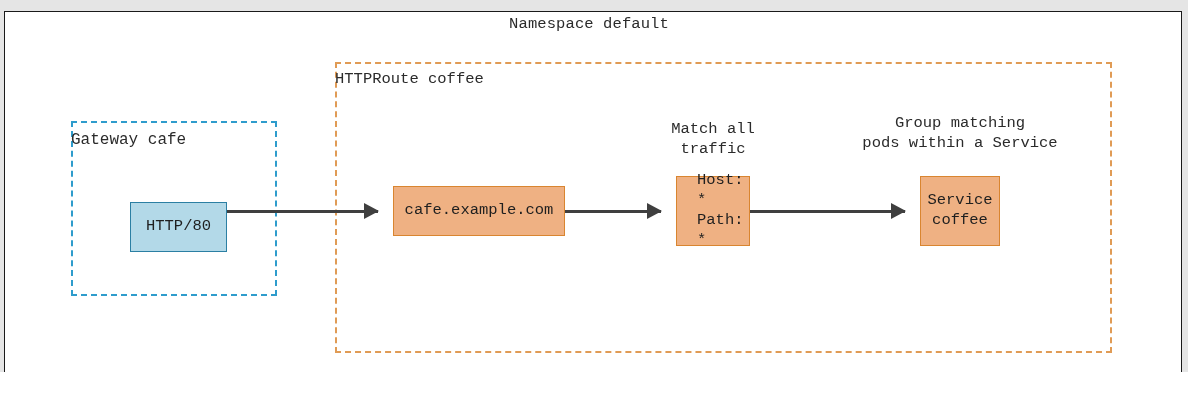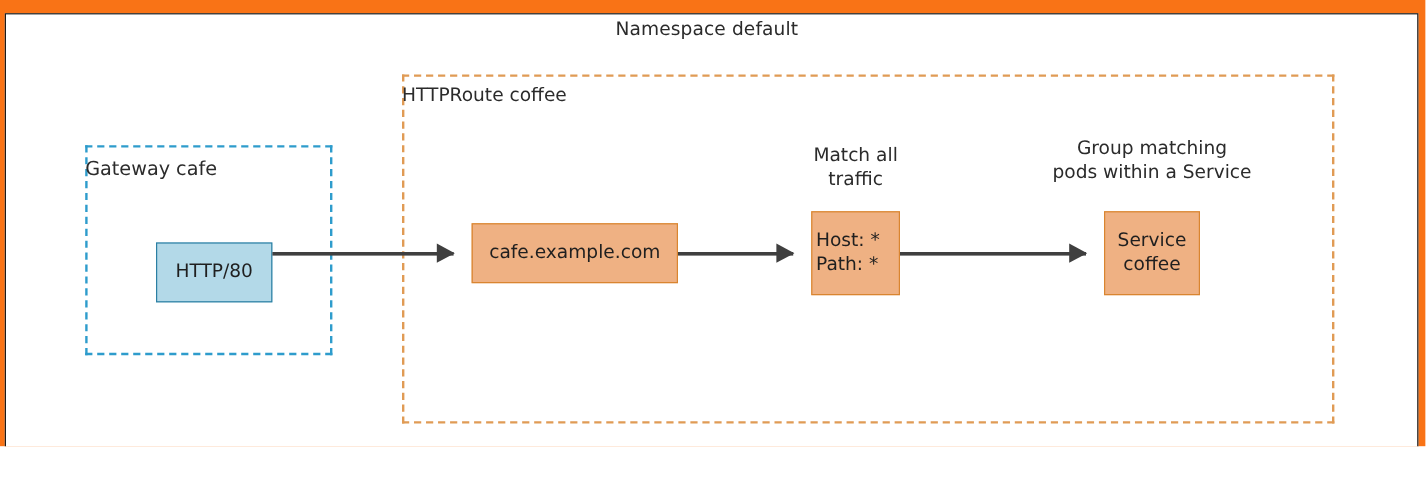--- a/index.html
+++ b/index.html
@@ -8,22 +8,23 @@
     background: #ffffff;
   }
   body {
     font-family: "DejaVu Sans", sans-serif;
     -webkit-font-smoothing: antialiased;
   }
   #canvas {
     position: relative;
     width: 1188px;
     height: 372px;
-    background: #f97316;
+    background: #e5e5e5;
     overflow: hidden;
+    font-family: Liberation Mono, monospace;
   }
 
   
   .namespace-box {
     position: absolute;
     left: 4px;
     top: 11px;
     width: 1178px;
     height: 394px;
     border: 1.6px solid #1a1a1a;
@@ -115,21 +116,21 @@
     width: 172px;
     height: 50px;
   }
   .node-match {
     left: 676px;
     top: 176px;
     width: 74px;
     height: 70px;
     justify-content: flex-start;
     text-align: left;
-    padding-left: 3px;
+    padding-left: 20px;
   }
   .node-service {
     left: 920px;
     top: 176px;
     width: 80px;
     height: 70px;
   }
   .node-lines {
     white-space: pre-line;
   }

